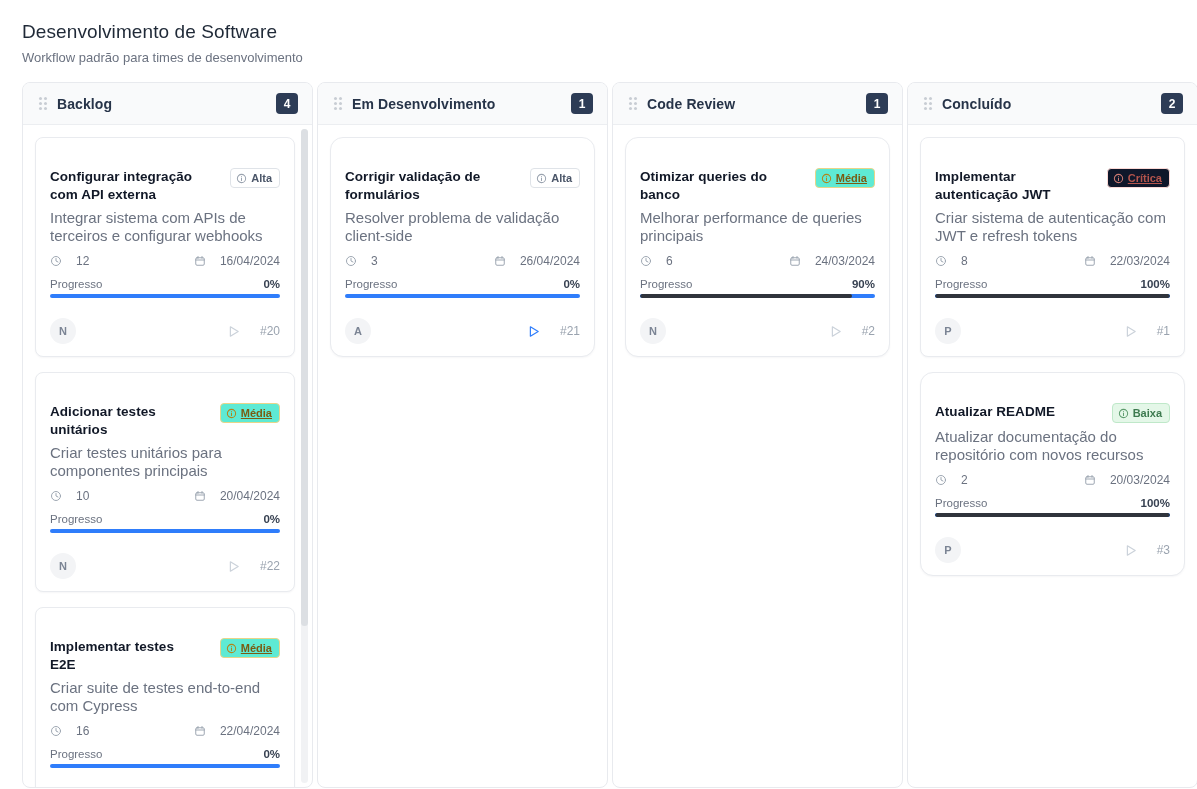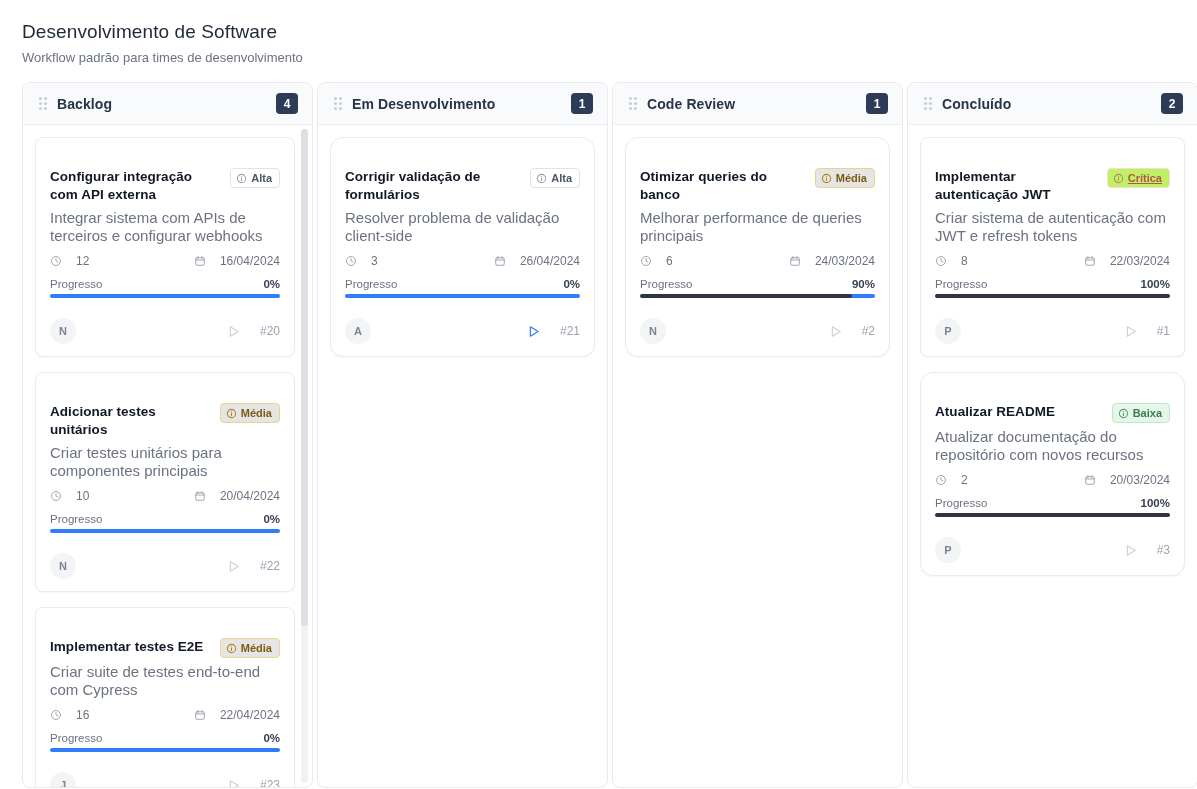--- a/index.html
+++ b/index.html
@@ -145,21 +145,21 @@
     border-radius: 8px;
     padding: 14px 14px 12px 14px;
     margin-bottom: 15px;
     box-shadow: 0 1px 2px rgba(16,24,40,.04);
   }
   .card:last-child { margin-bottom: 0; border-radius: 13px; }
 
   .card-top {
     display: flex;
     align-items: flex-start;
-    gap: 8px;
+    gap: 24px;
     min-height: 30px;
     padding-top: 16px;
   }
 
   .card-title {
     font-size: 13.5px;
     font-weight: 600;
     color: #111827;
     line-height: 18px;
     flex: 1 1 auto;
@@ -178,23 +178,23 @@
     font-size: 11px;
     font-weight: 600;
     border: 1px solid transparent;
     white-space: nowrap;
     line-height: 1;
   }
   .badge svg { display: block; }
 
   .badge.alta    { background:#ffffff; border-color:#dfe3e8; color:#4a5568; }
   .badge.alta svg    { stroke:#9aa3af; }
-  .badge.media   { background:#e5e5e5; border-color:#e8d589; color:#7a5b12; }
+  .badge.media   { background:#5eead4; border-color:#e8d589; color:#7a5b12;text-decoration:underline; }
   .badge.media svg   { stroke:#b3841a; }
-  .badge.critica { background:#bef264; border-color:#fbd9d6; color:#b4544c;text-decoration:underline; }
+  .badge.critica { background:#0f172a; border-color:#fbd9d6; color:#b4544c;text-decoration:underline; }
   .badge.critica svg { stroke:#cd7a72; }
   .badge.baixa   { background:#e4f7e8; border-color:#bfe8c9; color:#3d7a4f; }
   .badge.baixa svg   { stroke:#5e9c6e; }
 
   .card-desc {
     font-size: 15px;
     color: #6b7280;
     line-height: 18px;
     margin-top: 5px;
   }

